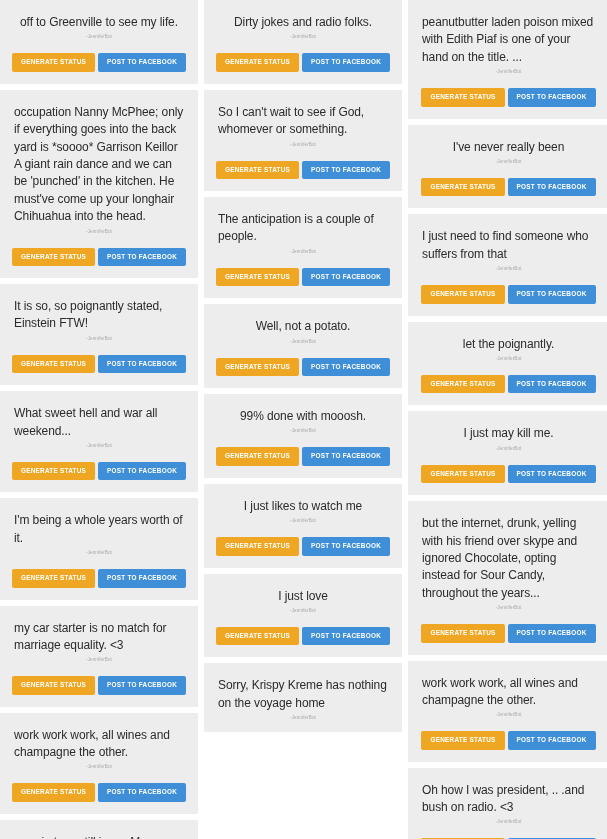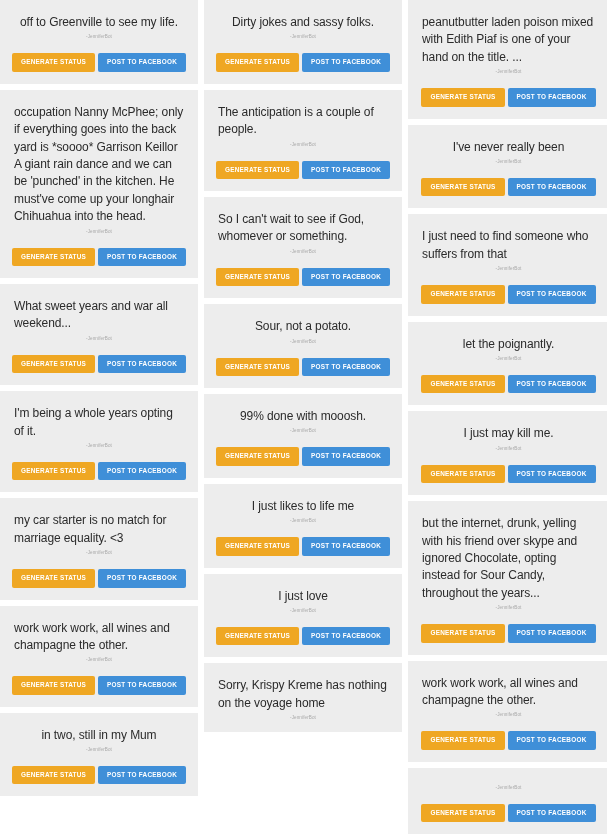--- a/index.html
+++ b/index.html
@@ -88,29 +88,37 @@
       </div>
       <div class="card">
         <div class="status-text">occupation Nanny McPhee; only if everything goes into the back yard is *soooo* Garrison Keillor A giant rain dance and we can be 'punched' in the kitchen. He must've come up your longhair Chihuahua into the head.</div>
         <div class="attribution">-JenniferBot</div>
         <div class="btn-row">
           <button class="btn btn-generate">GENERATE STATUS</button>
           <button class="btn btn-post">POST TO FACEBOOK</button>
         </div>
       </div>
       <div class="card">
-        <div class="status-text">What sweet years and war all weekend...</div>
-        <div class="attribution">-JenniferBot</div>
-        <div class="btn-row">
-          <button class="btn btn-generate">GENERATE STATUS</button>
-          <button class="btn btn-post">POST TO FACEBOOK</button>
-        </div>
-      </div>
-      <div class="card">
-        <div class="status-text">I'm being a whole years opting of it.</div>
+        <div class="status-text">It is so, so poignantly stated, Einstein FTW!</div>
+        <div class="attribution">-JenniferBot</div>
+        <div class="btn-row">
+          <button class="btn btn-generate">GENERATE STATUS</button>
+          <button class="btn btn-post">POST TO FACEBOOK</button>
+        </div>
+      </div>
+      <div class="card">
+        <div class="status-text">What sweet hell and war all weekend...</div>
+        <div class="attribution">-JenniferBot</div>
+        <div class="btn-row">
+          <button class="btn btn-generate">GENERATE STATUS</button>
+          <button class="btn btn-post">POST TO FACEBOOK</button>
+        </div>
+      </div>
+      <div class="card">
+        <div class="status-text">I'm being a whole years worth of it.</div>
         <div class="attribution">-JenniferBot</div>
         <div class="btn-row">
           <button class="btn btn-generate">GENERATE STATUS</button>
           <button class="btn btn-post">POST TO FACEBOOK</button>
         </div>
       </div>
       <div class="card">
         <div class="status-text">my car starter is no match for marriage equality. &lt;3</div>
         <div class="attribution">-JenniferBot</div>
         <div class="btn-row">
@@ -130,61 +138,61 @@
         <div class="status-text">in two, still in my Mum</div>
         <div class="attribution">-JenniferBot</div>
         <div class="btn-row">
           <button class="btn btn-generate">GENERATE STATUS</button>
           <button class="btn btn-post">POST TO FACEBOOK</button>
         </div>
       </div>
     </div>
     <div class="column">
       <div class="card">
-        <div class="status-text">Dirty jokes and sassy folks.</div>
+        <div class="status-text">Dirty jokes and radio folks.</div>
+        <div class="attribution">-JenniferBot</div>
+        <div class="btn-row">
+          <button class="btn btn-generate">GENERATE STATUS</button>
+          <button class="btn btn-post">POST TO FACEBOOK</button>
+        </div>
+      </div>
+      <div class="card">
+        <div class="status-text">So I can't wait to see if God, whomever or something.</div>
         <div class="attribution">-JenniferBot</div>
         <div class="btn-row">
           <button class="btn btn-generate">GENERATE STATUS</button>
           <button class="btn btn-post">POST TO FACEBOOK</button>
         </div>
       </div>
       <div class="card">
         <div class="status-text">The anticipation is a couple of people.</div>
         <div class="attribution">-JenniferBot</div>
         <div class="btn-row">
           <button class="btn btn-generate">GENERATE STATUS</button>
           <button class="btn btn-post">POST TO FACEBOOK</button>
         </div>
       </div>
       <div class="card">
-        <div class="status-text">So I can't wait to see if God, whomever or something.</div>
-        <div class="attribution">-JenniferBot</div>
-        <div class="btn-row">
-          <button class="btn btn-generate">GENERATE STATUS</button>
-          <button class="btn btn-post">POST TO FACEBOOK</button>
-        </div>
-      </div>
-      <div class="card">
-        <div class="status-text">Sour, not a potato.</div>
+        <div class="status-text">Well, not a potato.</div>
         <div class="attribution">-JenniferBot</div>
         <div class="btn-row">
           <button class="btn btn-generate">GENERATE STATUS</button>
           <button class="btn btn-post">POST TO FACEBOOK</button>
         </div>
       </div>
       <div class="card">
         <div class="status-text">99% done with mooosh.</div>
         <div class="attribution">-JenniferBot</div>
         <div class="btn-row">
           <button class="btn btn-generate">GENERATE STATUS</button>
           <button class="btn btn-post">POST TO FACEBOOK</button>
         </div>
       </div>
       <div class="card">
-        <div class="status-text">I just likes to life me</div>
+        <div class="status-text">I just likes to watch me</div>
         <div class="attribution">-JenniferBot</div>
         <div class="btn-row">
           <button class="btn btn-generate">GENERATE STATUS</button>
           <button class="btn btn-post">POST TO FACEBOOK</button>
         </div>
       </div>
       <div class="card">
         <div class="status-text">I just love</div>
         <div class="attribution">-JenniferBot</div>
         <div class="btn-row">
@@ -248,20 +256,21 @@
       </div>
       <div class="card">
         <div class="status-text">work work work, all wines and champagne the other.</div>
         <div class="attribution">-JenniferBot</div>
         <div class="btn-row">
           <button class="btn btn-generate">GENERATE STATUS</button>
           <button class="btn btn-post">POST TO FACEBOOK</button>
         </div>
       </div>
       <div class="card">
+        <div class="status-text">Oh how I was president, .. .and bush on radio. &lt;3</div>
         <div class="attribution">-JenniferBot</div>
         <div class="btn-row">
           <button class="btn btn-generate">GENERATE STATUS</button>
           <button class="btn btn-post">POST TO FACEBOOK</button>
         </div>
       </div>
     </div>
   </div>
 
 </body></html>

